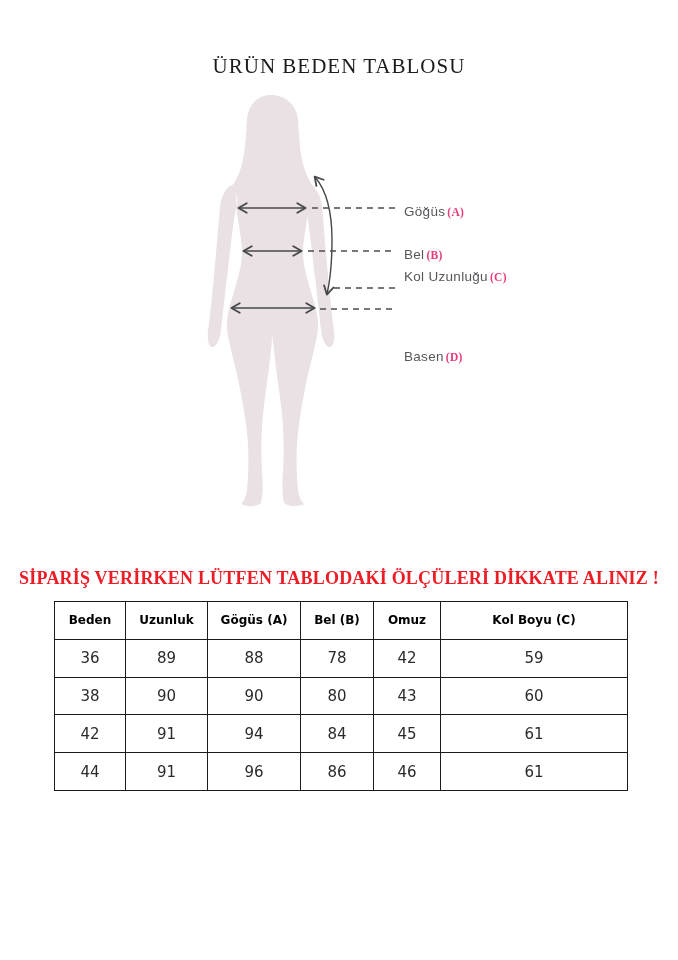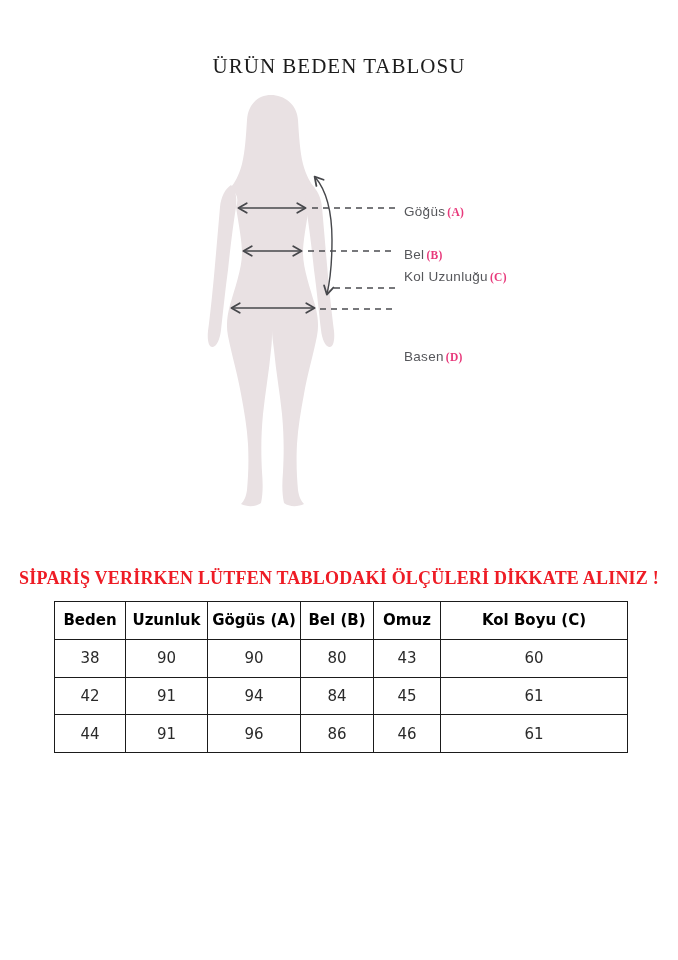--- a/index.html
+++ b/index.html
@@ -72,21 +72,21 @@
     border-collapse:collapse;
     table-layout:fixed;
     font-family:"DejaVu Sans","Liberation Sans",sans-serif;
   }
   .size-table th,.size-table td{
     border:1px solid var(--table-border);
     text-align:center;vertical-align:middle;
     height:37.8px;
   }
   .size-table th{
-    font-size:15px;font-weight:bold;color:#000;
+    font-size:12px;font-weight:bold;color:#000;
   }
   .size-table td{
     font-size:15px;font-weight:400;color:#2a2a2a;
   }
 </style>
 </head>
 <body>
 
 <div class="page">
 
@@ -200,20 +200,28 @@
         <th>Beden</th>
         <th>Uzunluk</th>
         <th>Gögüs (A)</th>
         <th>Bel (B)</th>
         <th>Omuz</th>
         <th>Kol Boyu (C)</th>
       </tr>
     </thead>
     <tbody>
       <tr>
+        <td>36</td>
+        <td>89</td>
+        <td>88</td>
+        <td>78</td>
+        <td>42</td>
+        <td>59</td>
+      </tr>
+      <tr>
         <td>38</td>
         <td>90</td>
         <td>90</td>
         <td>80</td>
         <td>43</td>
         <td>60</td>
       </tr>
       <tr>
         <td>42</td>
         <td>91</td>

